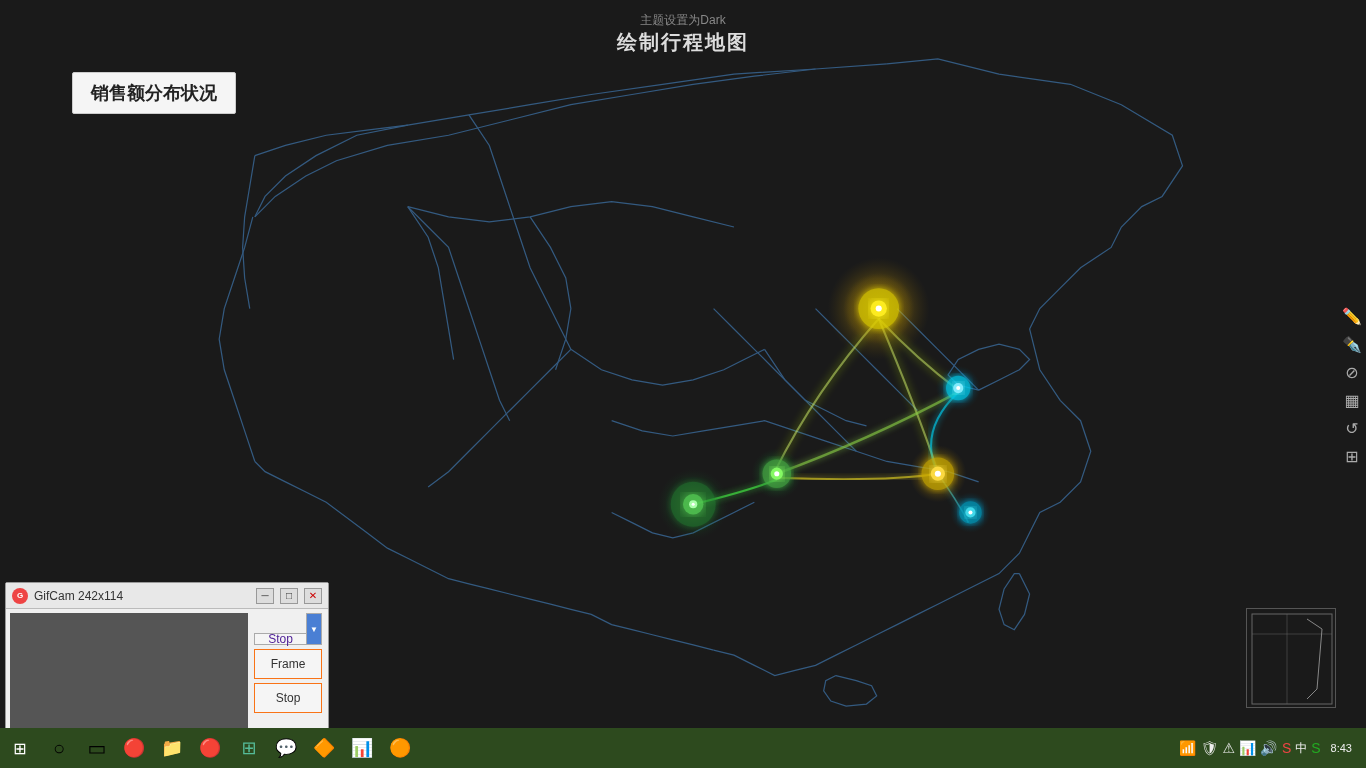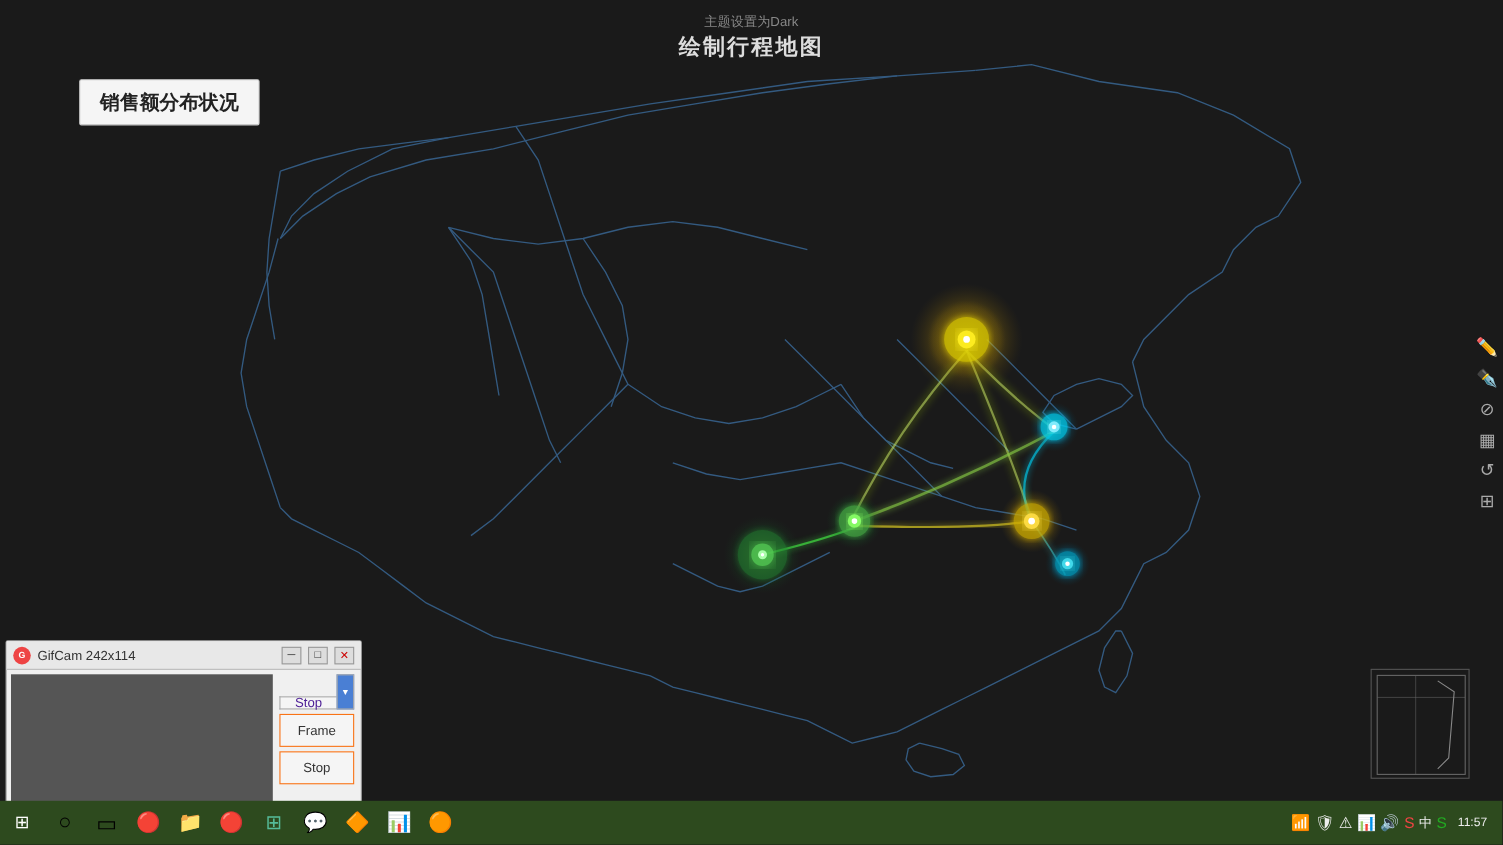--- a/index.html
+++ b/index.html
@@ -456,16 +456,16 @@
   <div id="taskbar-right">
     <span style="font-size:14px;">📶</span>
     <span style="font-size:14px;">🛡</span>
     <span style="font-size:14px;">⚠</span>
     <span style="font-size:14px;">📊</span>
     <span style="font-size:14px;">🔊</span>
     <span style="color:#e44;font-size:14px;">S</span>
     <span style="font-size:12px;">中</span>
     <span style="color:#2a2;font-size:14px;">S</span>
     <div id="taskbar-clock">
-      <span>11:57</span>
+      <span>8:43</span>
     </div>
   </div>
 </div>
 
 </body></html>

